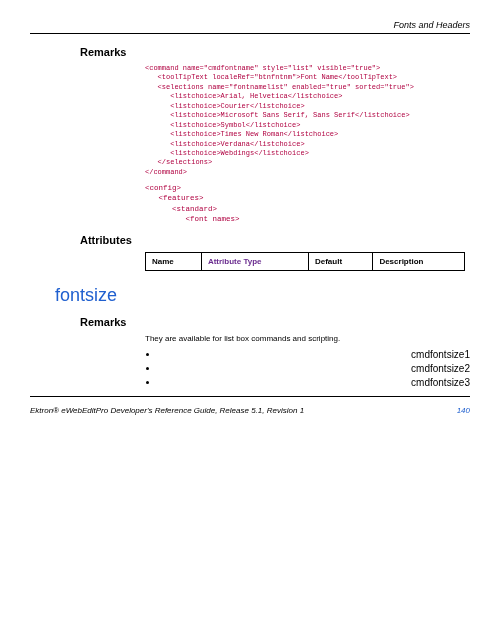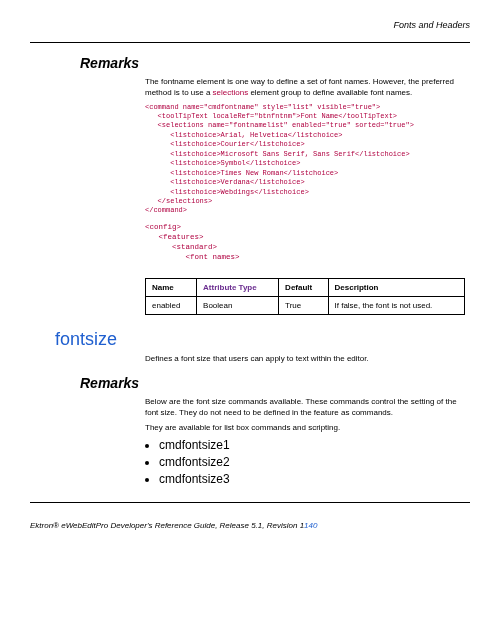--- a/index.html
+++ b/index.html
@@ -12,29 +12,28 @@
     }
     .page {
       padding: 20px 30px 10px 30px;
       position: relative;
       min-height: 600px;
     }
     .running-header {
       text-align: right;
       font-style: italic;
       font-size: 9px;
-      padding-bottom: 12px;
+      padding-bottom: 3px;
       border-bottom: 1px solid #000;
       margin-bottom: 12px;
     }
     h3.section-heading {
-      font-size: 14px;
+      font-size: 11px;
       font-weight: bold;
       margin: 10px 0 6px 50px;
-      font-style: italic;
     }
     .body-text {
       font-size: 8px;
       margin: 4px 0 4px 115px;
       line-height: 1.35;
     }
     .body-text .inline-link {
       color: #b00040;
     }
     .code-block {
@@ -42,21 +41,21 @@
       font-size: 7px;
       color: #b00040;
       margin: 4px 0 6px 115px;
       white-space: pre;
       line-height: 1.35;
     }
     .hierarchy {
       font-family: "Courier New", Courier, monospace;
       font-size: 7.5px;
       color: #b00040;
-      margin: 4px 0 16px 115px;
+      margin: 4px 0 8px 115px;
       white-space: pre;
       line-height: 1.35;
     }
     table.attr-table {
       border-collapse: collapse;
       margin: 6px 0 12px 115px;
       font-size: 8px;
       width: 320px;
     }
     table.attr-table th, table.attr-table td {
@@ -72,52 +71,51 @@
       color: #6a2c8f;
       font-weight: bold;
     }
     h2.topic-heading {
       font-size: 18px;
       color: #1f5fcf;
       font-weight: normal;
       margin: 14px 0 4px 25px;
     }
     ul.bullet-list {
-      font-size: 12px;
+      font-size: 10px;
       margin: 4px 0 8px 115px;
       padding-left: 14px;
+      text-align: right;
     }
     ul.bullet-list li {
       margin: 3px 0;
     }
     .footer-line {
       border-top: 1px solid #000;
-      margin-top: 16px;
-      padding-top: 18px;
+      margin-top: 8px;
+      padding-top: 9px;
       font-style: italic;
       font-size: 8px;
       display: flex;
+      justify-content: space-between;
     }
     .footer-line .pagenum {
       color: #1f5fcf;
       font-style: italic;
     }
   </style>
 </head>
 <body>
 
 <div class="page">
 
   <div class="running-header">Fonts and Headers</div>
 
   <h3 class="section-heading">Remarks</h3>
 
-  <p class="body-text">
-    <span>The fontname element is one way to define a set of font names. However, the preferred method is to use a </span><span class="inline-link">selections</span><span> element group to define available font names.</span>
-  </p>
 
 
   <div class="code-block">&lt;command name="cmdfontname" style="list" visible="true"&gt;
    &lt;toolTipText localeRef="btnfntnm"&gt;Font Name&lt;/toolTipText&gt;
    &lt;selections name="fontnamelist" enabled="true" sorted="true"&gt;
       &lt;listchoice&gt;Arial, Helvetica&lt;/listchoice&gt;
       &lt;listchoice&gt;Courier&lt;/listchoice&gt;
       &lt;listchoice&gt;Microsoft Sans Serif, Sans Serif&lt;/listchoice&gt;
       &lt;listchoice&gt;Symbol&lt;/listchoice&gt;
       &lt;listchoice&gt;Times New Roman&lt;/listchoice&gt;
@@ -125,47 +123,40 @@
       &lt;listchoice&gt;Webdings&lt;/listchoice&gt;
    &lt;/selections&gt;
 &lt;/command&gt;</div>
 
 
   <div class="hierarchy">&lt;config&gt;
    &lt;features&gt;
       &lt;standard&gt;
          &lt;font names&gt;</div>
 
+  <h3 class="section-heading">Attributes</h3>
 
   <table class="attr-table">
     <thead>
       <tr>
         <th>Name</th>
         <th><span class="purple-head">Attribute Type</span></th>
         <th>Default</th>
         <th>Description</th>
       </tr>
     </thead>
     <tbody>
-      <tr>
-        <td>enabled</td>
-        <td>Boolean</td>
-        <td>True</td>
-        <td>If false, the font is not used.</td>
-      </tr>
     </tbody>
   </table>
 
   <h2 class="topic-heading">fontsize</h2>
 
-  <p class="body-text">Defines a font size that users can apply to text within the editor.</p>
 
   <h3 class="section-heading">Remarks</h3>
 
-  <p class="body-text">Below are the font size commands available. These commands control the setting of the font size. They do not need to be defined in the feature as commands.</p>
 
   <p class="body-text">They are available for list box commands and scripting.</p>
 
   <ul class="bullet-list">
     <li>cmdfontsize1</li>
     <li>cmdfontsize2</li>
     <li>cmdfontsize3</li>
   </ul>
 
   <div class="footer-line">

